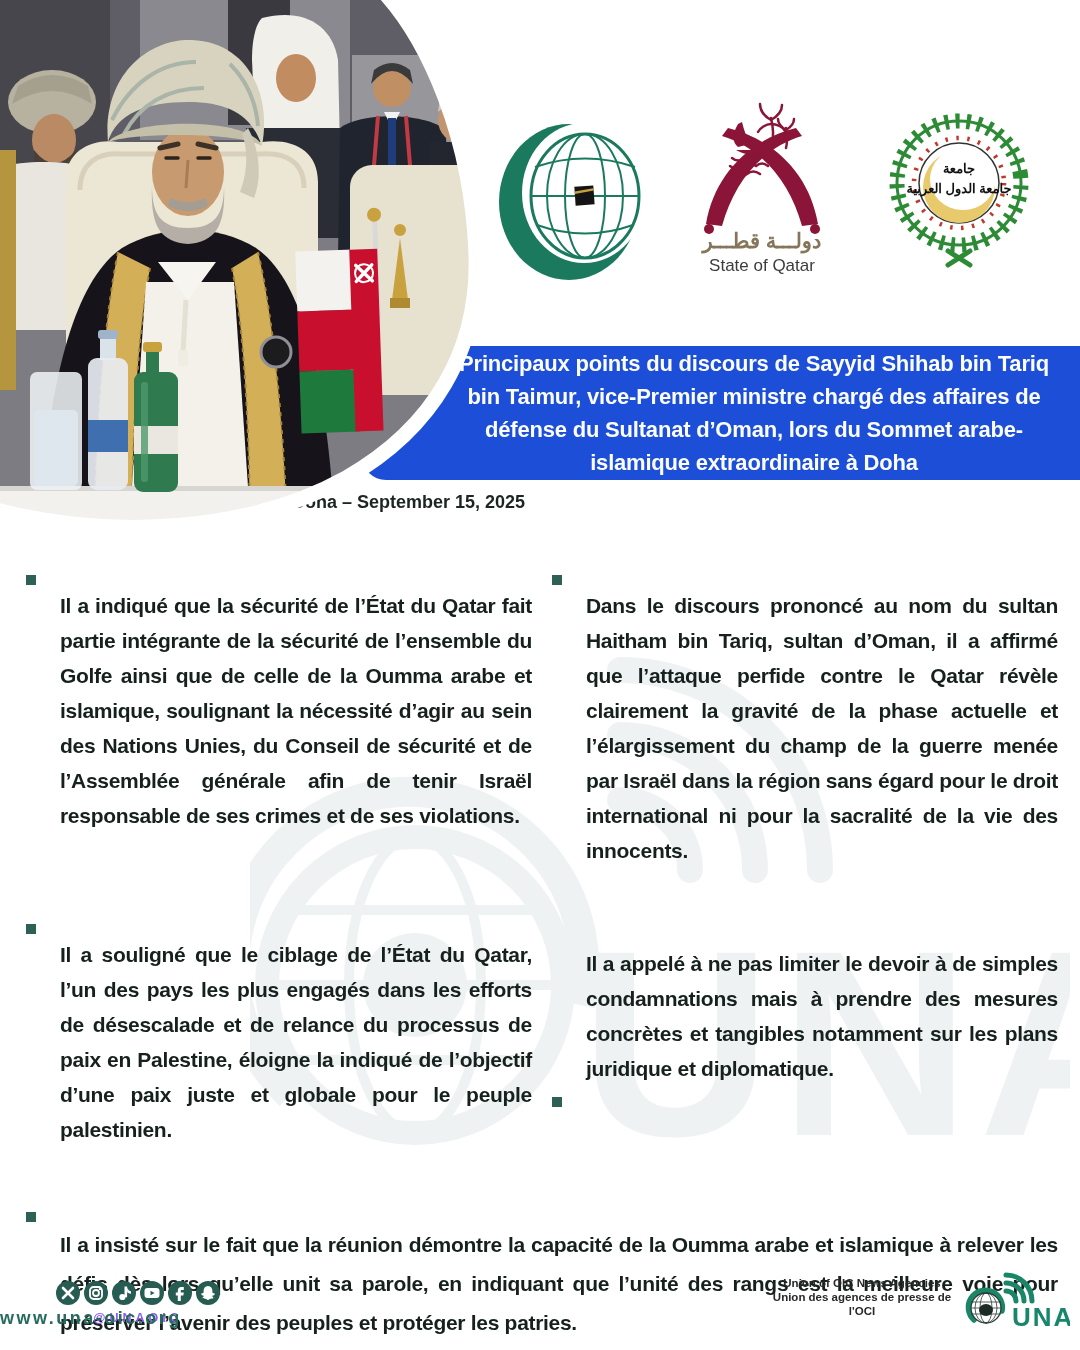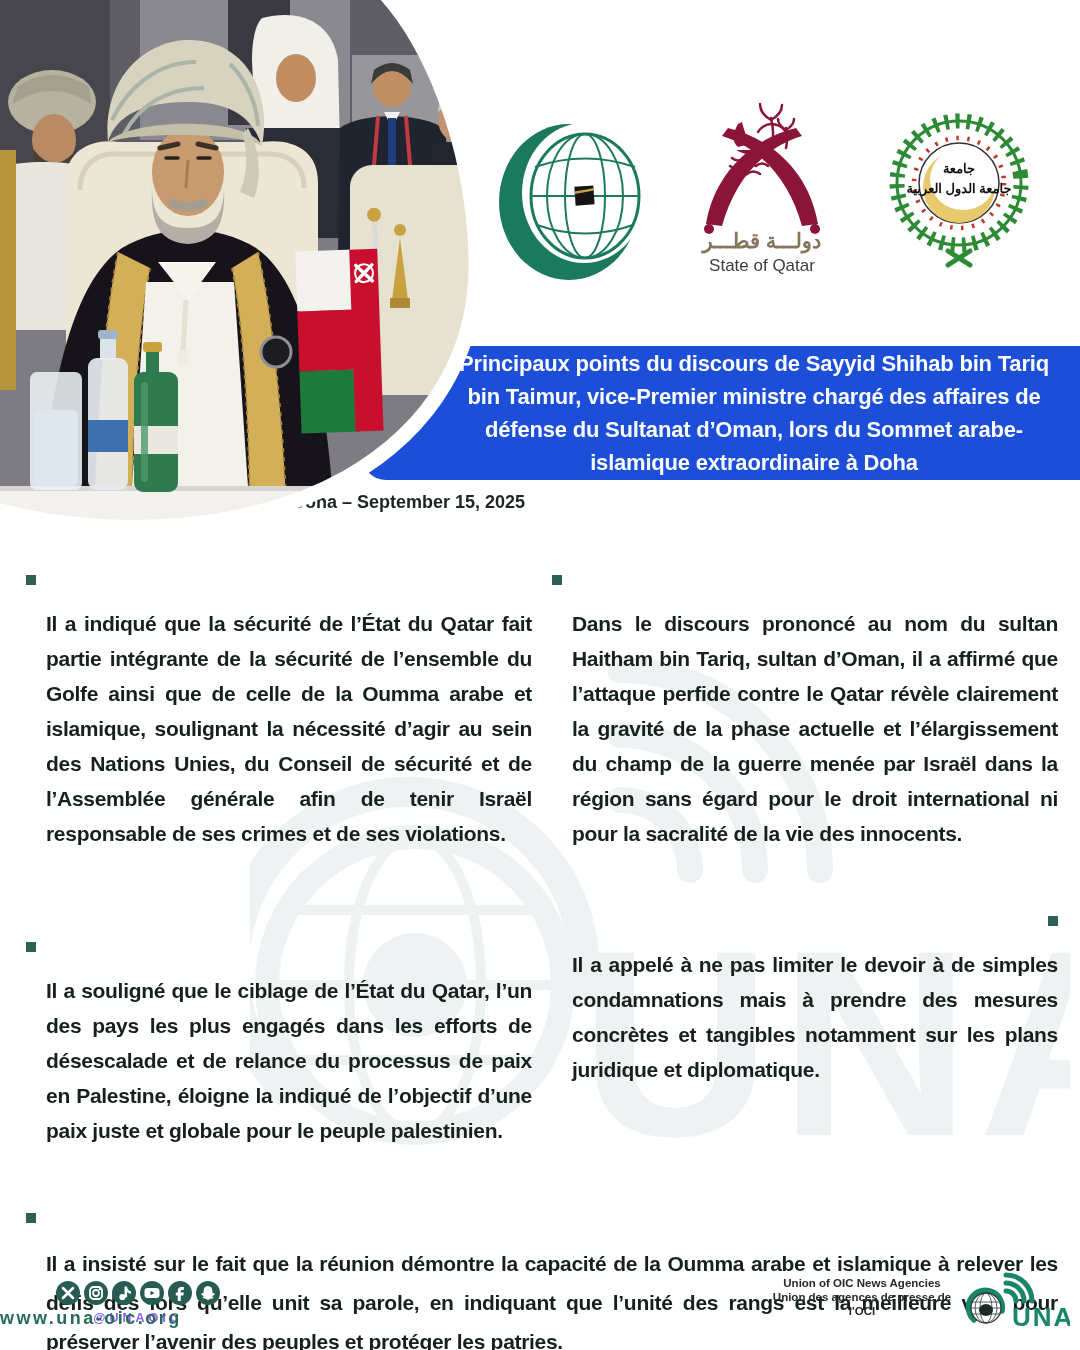--- a/index.html
+++ b/index.html
@@ -17,21 +17,21 @@
   .photo{position:absolute;left:0;top:0;width:480px;height:545px;}
   
   .logo{position:absolute;}
   .logo-oic{left:497px;top:112px;width:160px;height:170px;}
   .logo-qatar{left:676px;top:96px;width:172px;height:184px;}
   .logo-las{left:878px;top:99px;width:162px;height:174px;}
   
   .content{position:absolute;left:22px;top:567px;width:1036px;}
   .cols{display:flex;gap:16px;}
   .col{width:510px;}
-  .bullet{display:flex;align-items:flex-start;flex-direction:column;}
+  .bullet{display:flex;align-items:flex-start;}
   .gap-lg{margin-top:62px;}
   .gap-sm{margin-top:36px;align-items:flex-end;}
   .gap-full{margin-top:36px;}
   .sq{flex:0 0 10px;width:10px;height:10px;background:#2d6156;margin:8px 0 0 4px;}
   .btext{margin-left:24px;font-weight:bold;font-size:21px;line-height:35px;letter-spacing:-0.3px;
          color:#16211e;text-align:justify;}
   .full .btext{line-height:39px;}
   
   .social{position:absolute;left:56px;top:1281px;}
   .icons{display:flex;gap:4px;}

